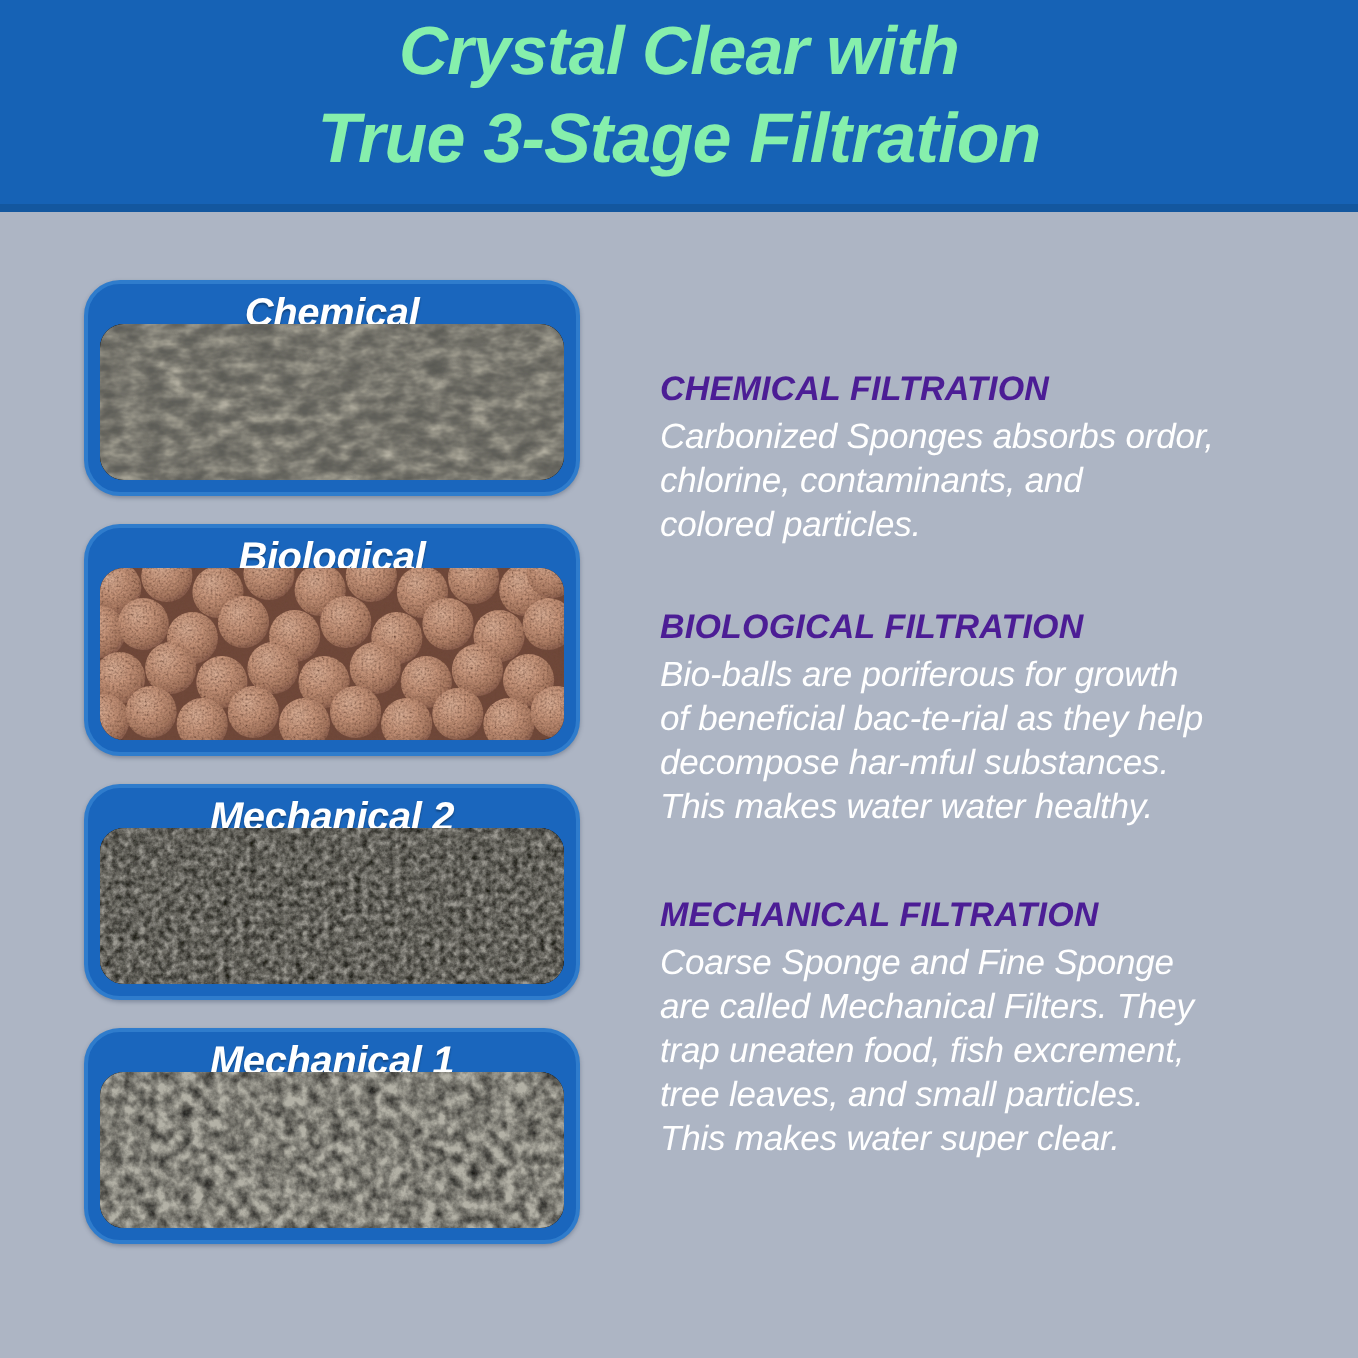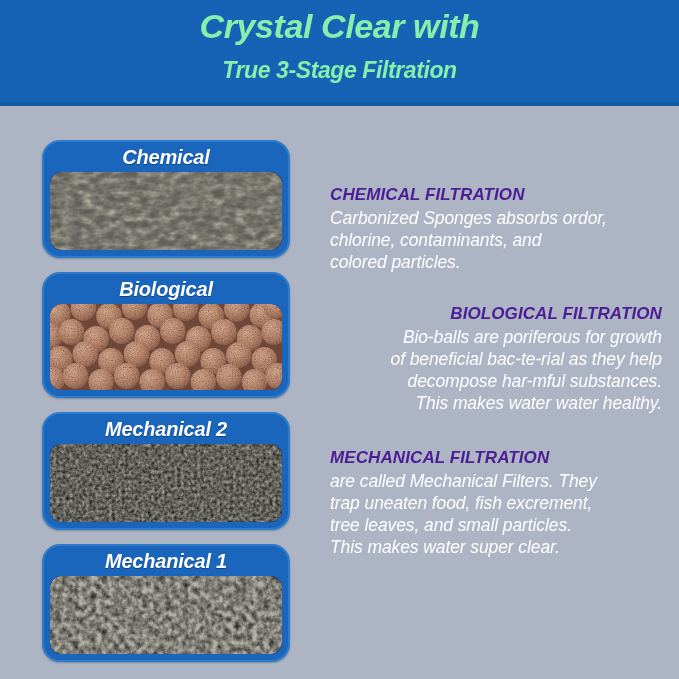--- a/index.html
+++ b/index.html
@@ -39,21 +39,21 @@
     text-align: center;
     color: #86efac;
     font-weight: bold;
     font-style: italic;
     font-size: 34px;
     line-height: 44px;
     letter-spacing: -0.4px;
     white-space: nowrap;
   }
   .banner-line1 { display: block; }
-  .banner-line2 { display: block; font-size: 23px; }
+  .banner-line2 { display: block; font-size: 35px; }
 
   
   .cards {
     position: absolute;
     left: 42px;
     top: 140px;
     width: 248px;
   }
   .card {
     position: relative;
@@ -66,21 +66,21 @@
     box-shadow: 0 1px 2px rgba(40,55,80,0.35);
   }
   .card-label {
     display: block;
     text-align: center;
     color: #ffffff;
     font-weight: bold;
     font-style: italic;
     font-size: 20px;
     line-height: 30px;
-    height: 30px;
+    height: 20px;
     letter-spacing: -0.2px;
     text-shadow: 0 1px 1px rgba(0,0,0,0.35);
   }
   .card-photo {
     position: relative;
     margin: 0 6px 6px 6px;
     height: 78px;
     border-radius: 12px;
     overflow: hidden;
     background: #101010;
@@ -109,21 +109,21 @@
   .detail-body {
     color: #ffffff;
     font-weight: normal;
     font-style: italic;
     font-size: 17.5px;
     line-height: 22px;
     letter-spacing: -0.1px;
     margin: 0;
   }
   .detail-body span { display: block; }
-  .blk-bio { margin-top: 30px; text-align: right; }
+  .blk-bio { margin-top: 30px; }
   .blk-mech { margin-top: 33px; }
 </style>
 </head>
 <body>
 
 <div class="page">
 
   <div class="banner">
     <div class="banner-title">
       <span class="banner-line1">Crystal Clear with</span>
@@ -311,20 +311,21 @@
         <span>Bio-balls are poriferous for growth</span>
         <span>of beneficial bac-te-rial as they help</span>
         <span>decompose har-mful substances.</span>
         <span>This makes water water healthy.</span>
       </p>
     </div>
 
     <div class="detail-block blk-mech">
       <p class="detail-heading">MECHANICAL FILTRATION</p>
       <p class="detail-body">
+        <span>Coarse Sponge and Fine Sponge</span>
         <span>are called Mechanical Filters. They</span>
         <span>trap uneaten food, fish excrement,</span>
         <span>tree leaves, and small particles.</span>
         <span>This makes water super clear.</span>
       </p>
     </div>
 
   </div>
 
 </div>

